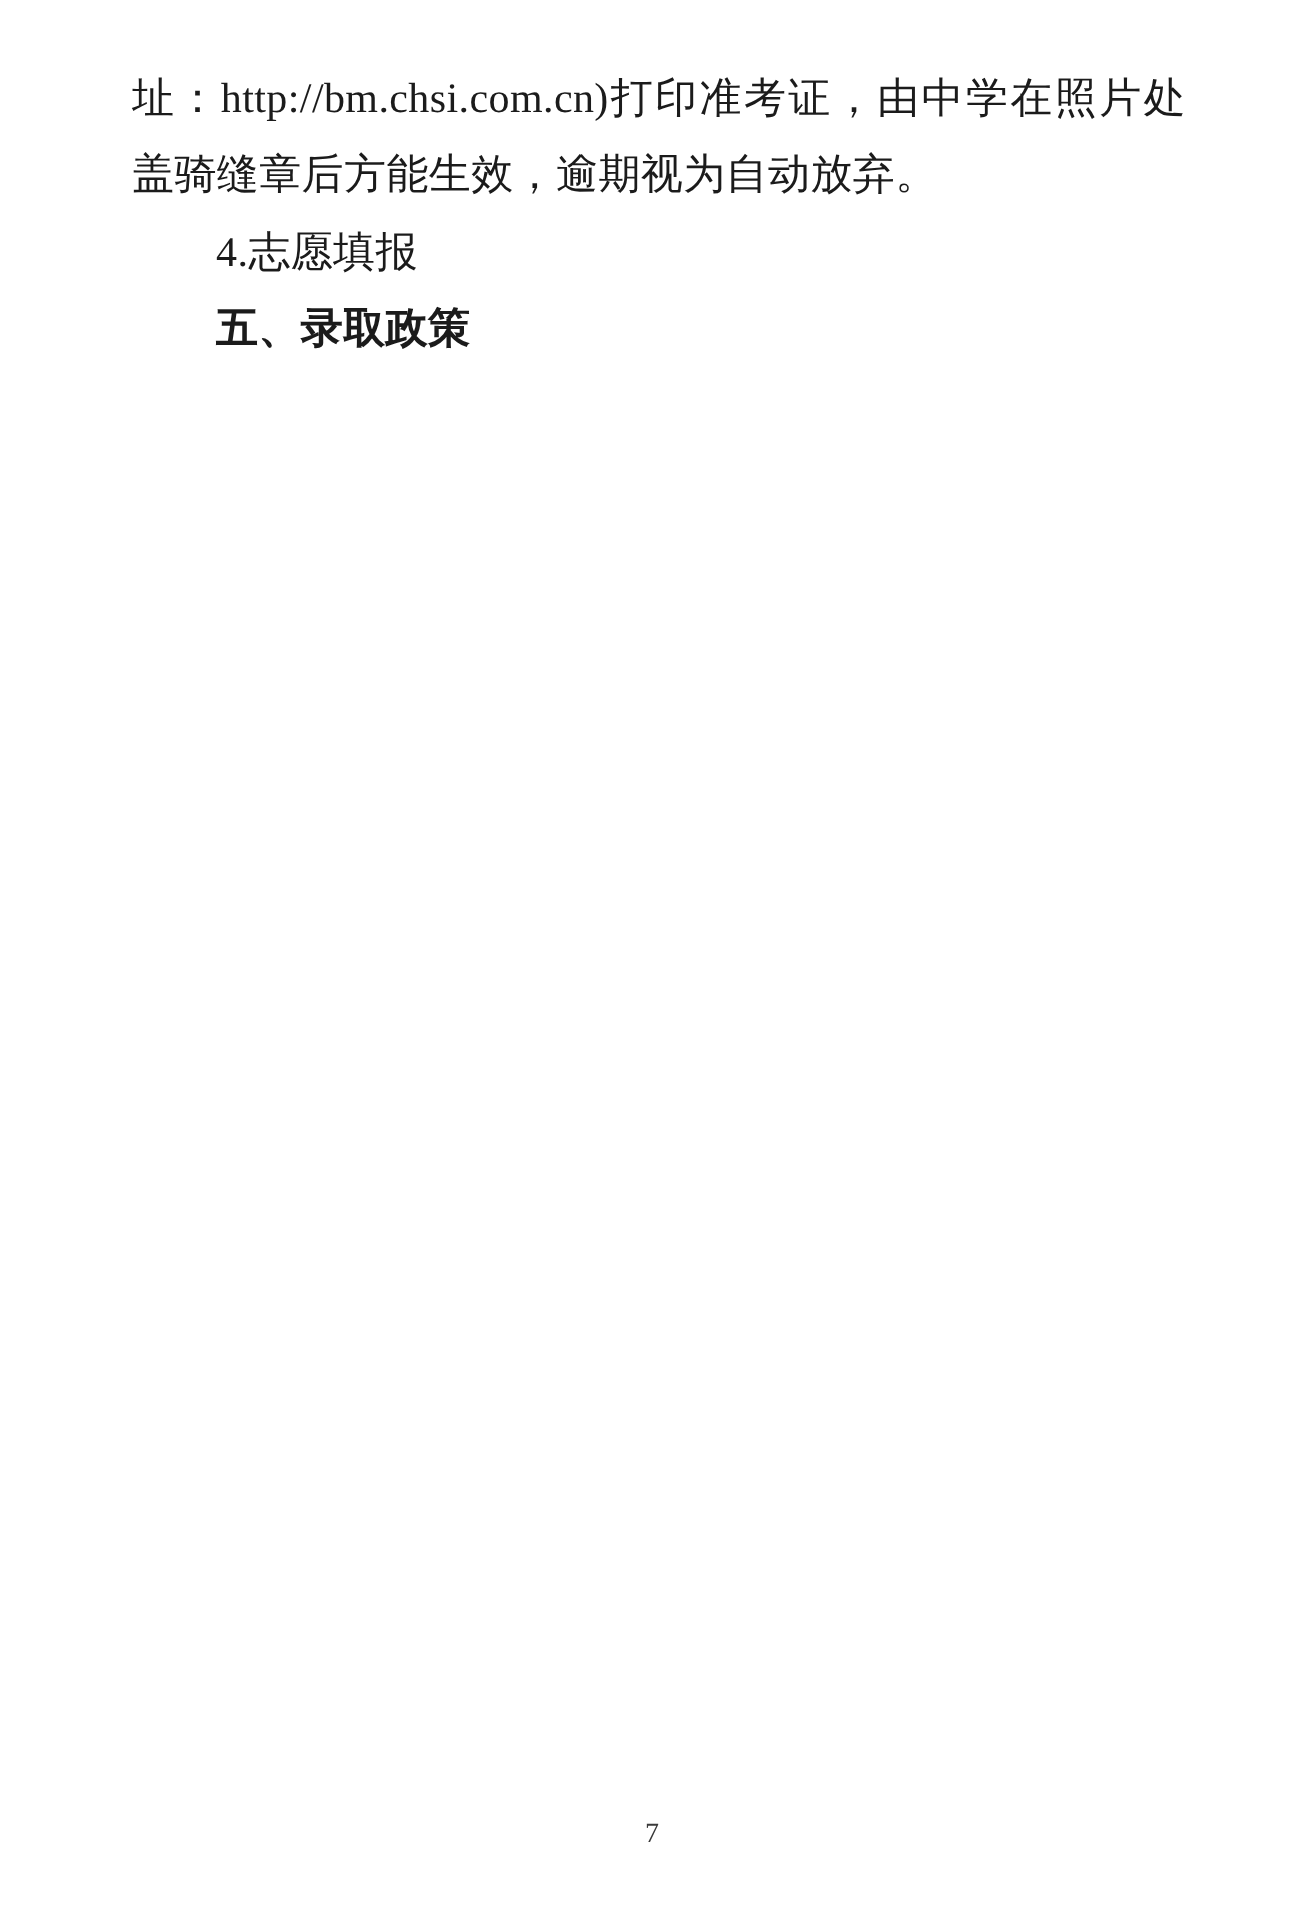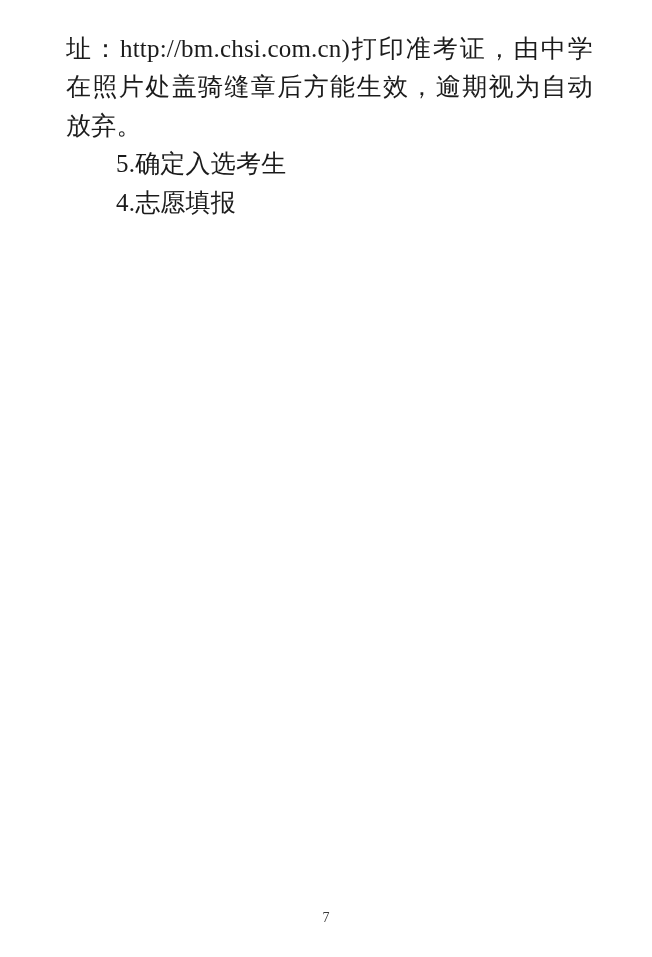--- a/index.html
+++ b/index.html
@@ -14,21 +14,21 @@
     background: #ffffff;
     overflow: hidden;
     font-family: "Liberation Serif", "DejaVu Serif", serif;
     color: #1b1b1b;
   }
   .content {
     position: absolute;
     left: 66px;
     top: 30px;
     width: 527px;
-    font-size: 25px;
+    font-size: 21px;
     line-height: 38.4px;
     text-align: justify;
     letter-spacing: 0.2px;
   }
   .content p {
     margin: 0;
     padding: 0;
   }
   .indent {
     text-indent: 2em;
@@ -46,17 +46,17 @@
     line-height: 20px;
     color: #3a3a3a;
   }
 </style>
 </head>
 <body>
 
 <div class="page">
   <div class="content">
     <p>址：http://bm.chsi.com.cn)打印准考证，由中学在照片处盖骑缝章后方能生效，逾期视为自动放弃。</p>
-    <p class="indent">5.确定入选考生</p>
     <p class="indent">4.志愿填报</p>
+    <p class="indent bold">五、录取政策</p>
   </div>
   <div class="footer">7</div>
 </div>
 
 </body></html>

